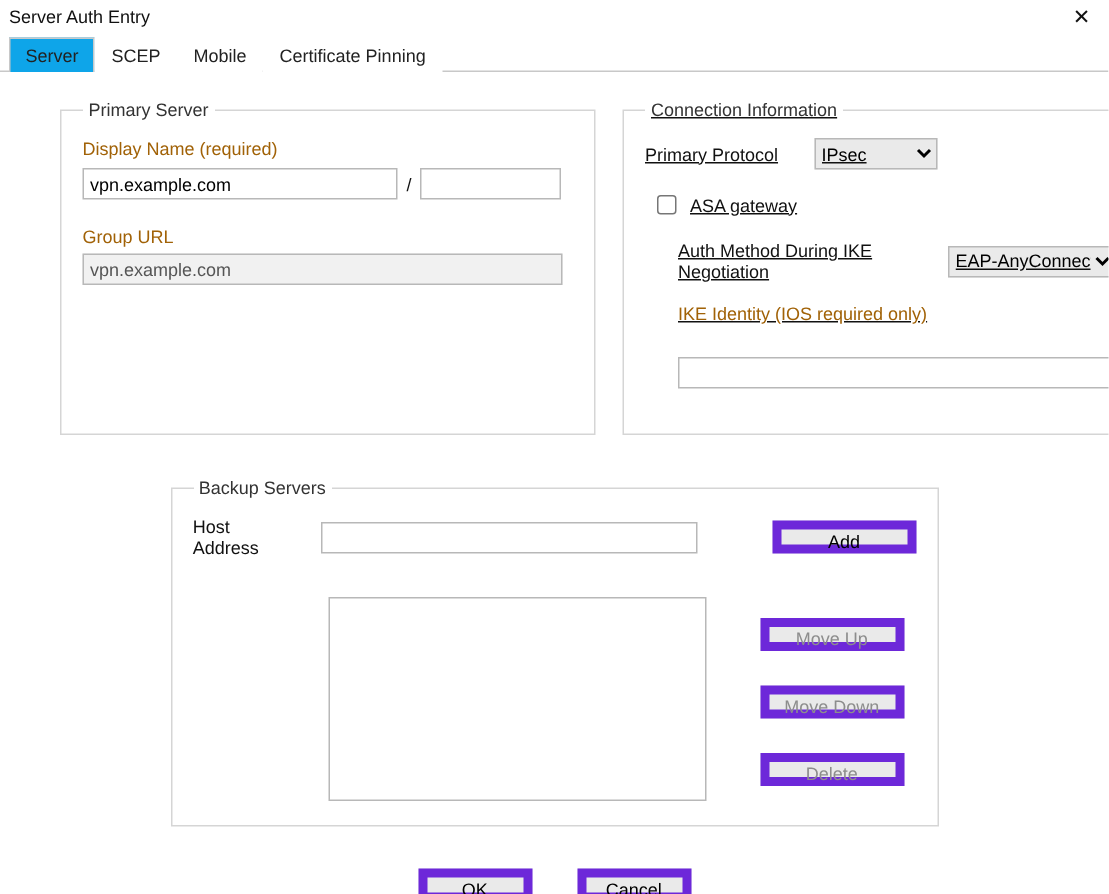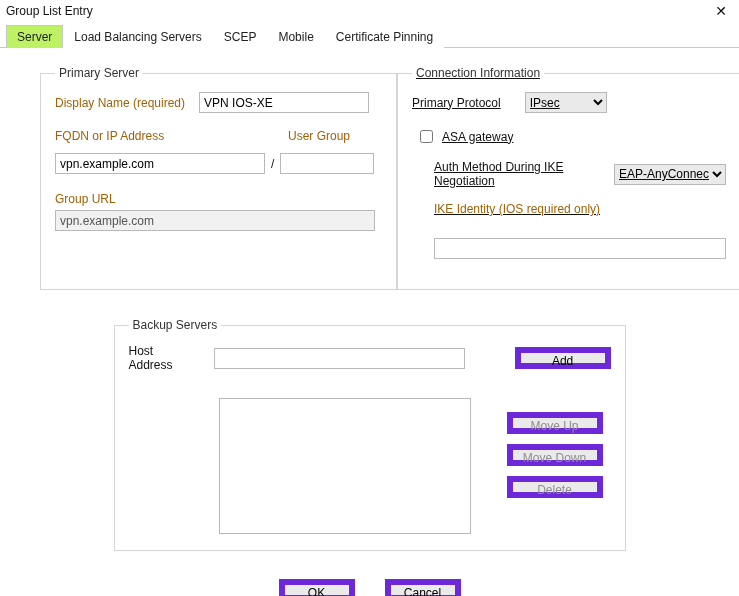--- a/index.html
+++ b/index.html
@@ -38,27 +38,28 @@
     border: 1px solid transparent;
     border-bottom: none;
     position: relative;
     top: 1px;
     color: #222;
     background: #fff;
     cursor: default;
   }
   .tab.active {
     border-color: #c8c8c8;
-    background: #bef264;
+    background: #0ea5e9;
   }
   .content {
     padding: 18px 16px 8px 16px;
   }
   .row-top {
     display: flex;
+    gap: 18px;
     padding-left: 24px;
   }
   fieldset {
     border: 1px solid #d5d5d5;
     padding: 12px 14px 16px 14px;
     margin: 0;
   }
   legend {
     padding: 0 4px;
     color: #333;
@@ -107,52 +108,42 @@
     gap: 30px;
     justify-content: center;
     padding: 20px 0 14px 0;
   }
   .cb { width:13px; height:13px; }
 </style>
 </head>
 <body>
 
 <div class="titlebar">
-  <span class="title">Group List Entry</span>
+  <span class="title">Server Auth Entry</span>
   <span class="close-x">✕</span>
 </div>
 
 <div class="tabs">
   <div class="tab active">Server</div>
-  <div class="tab">Load Balancing Servers</div>
   <div class="tab">SCEP</div>
   <div class="tab">Mobile</div>
   <div class="tab">Certificate Pinning</div>
 </div>
 
 <div class="content">
 
   <div class="row-top">
 
     <fieldset class="fs-primary">
       <legend>Primary Server</legend>
 
       <div class="grp inline" style="gap:14px;">
         <label class="fld" style="margin:0;">Display Name (required)</label>
-        <input type="text" style="width: 170px;" value="VPN IOS-XE">
-      </div>
-
-      <div class="grp" style="display:flex; gap:30px; margin-top:16px;">
-        <div style="flex:1;">
-          <label class="fld">FQDN or IP Address</label>
-        </div>
-        <div style="width:94px;">
-          <label class="fld">User Group</label>
-        </div>
-      </div>
+      </div>
+
       <div class="inline" style="margin-top:-8px;">
         <input type="text" style="width: 210px;" value="vpn.example.com">
         <span>/</span>
         <input type="text" style="width: 94px;" value="">
       </div>
 
       <div class="grp" style="margin-top:18px;">
         <label class="fld">Group URL</label>
         <input type="text" readonly="" style="width: 320px;" value="vpn.example.com">
       </div>
@@ -193,21 +184,21 @@
 
     <div class="inline" style="gap:14px;">
       <span>Host Address</span>
       <input type="text" style="width: 252px;" value="">
       <div style="width:22px;"></div>
       <button class="btn wide">Add</button>
     </div>
 
     <div style="display:flex; gap:36px; margin-top:26px; margin-left:90px;">
       <div class="listbox"></div>
-      <div style="display:flex; flex-direction:column; gap:10px; padding-top:14px;">
+      <div style="display:flex; flex-direction:column; gap:23px; padding-top:14px;">
         <button class="btn wide" disabled="">Move Up</button>
         <button class="btn wide" disabled="">Move Down</button>
         <button class="btn wide" disabled="">Delete</button>
       </div>
     </div>
   </fieldset>
 
 </div>
 
 <div class="footer">

